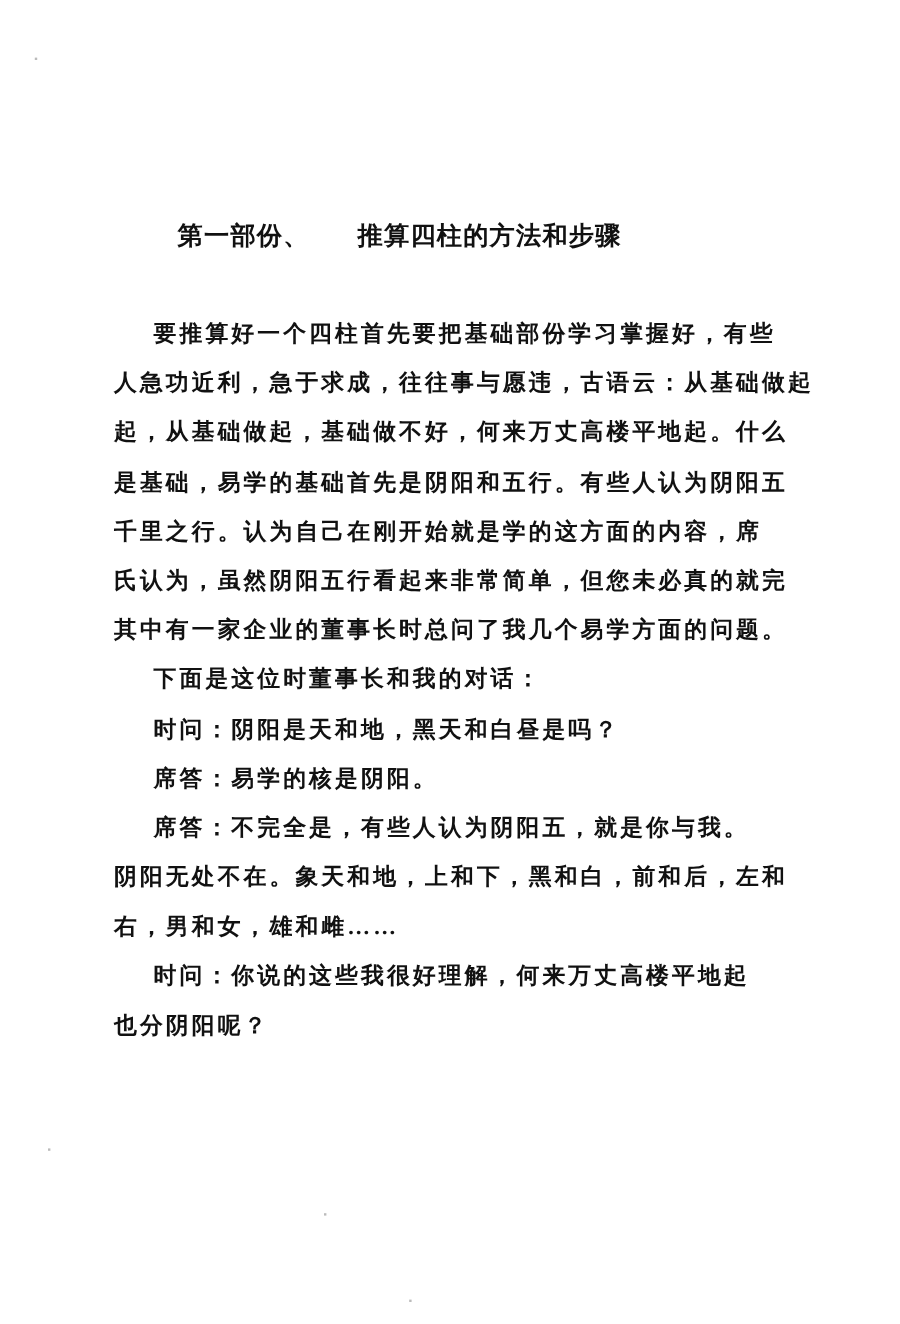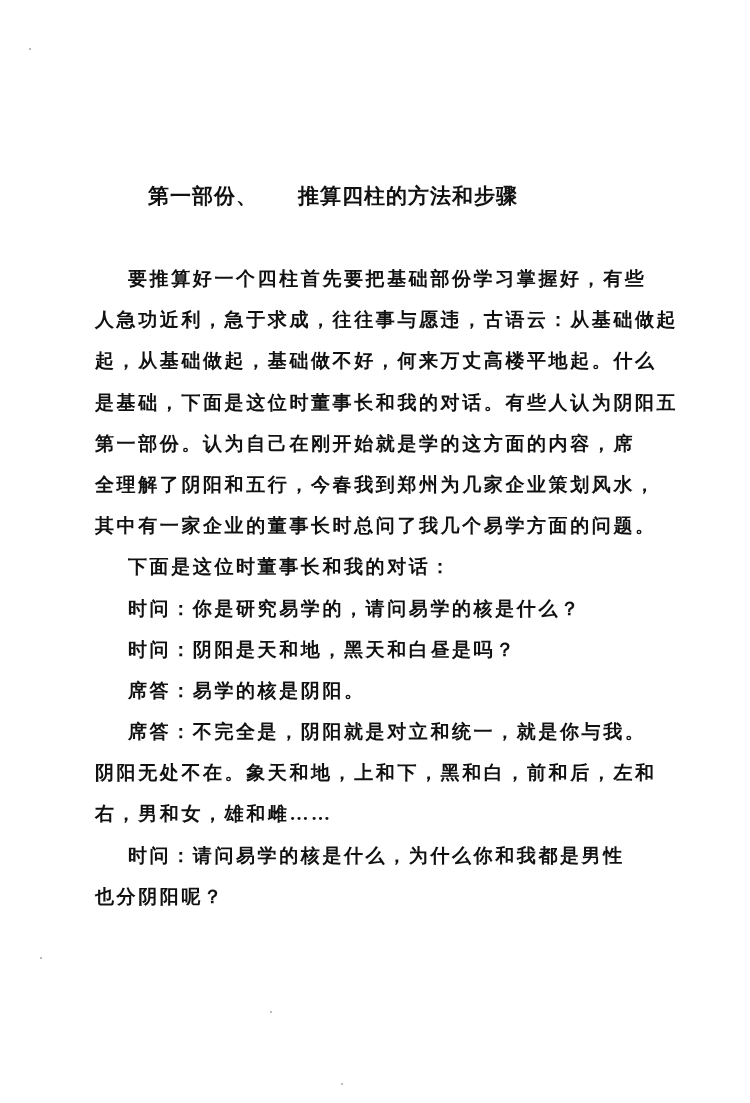--- a/index.html
+++ b/index.html
@@ -56,32 +56,31 @@
 <body>
 
 <div class="page">
 
   <div class="title"><span>第一部份、</span><span class="gap"></span><span>推算四柱的方法和步骤</span></div>
 
   <div class="body-text">
     <div class="line indent">要推算好一个四柱首先要把基础部份学习掌握好，有些</div>
     <div class="line">人急功近利，急于求成，往往事与愿违，古语云：从基础做起</div>
     <div class="line">起，从基础做起，基础做不好，何来万丈高楼平地起。什么</div>
-    <div class="line">是基础，下面是这位时董事长和我的对话。有些人认为阴阳五</div>
-    <div class="line">第一部份。认为自己在刚开始就是学的这方面的内容，席</div>
-    <div class="line">全理解了阴阳和五行，今春我到郑州为几家企业策划风水，</div>
+    <div class="line">是基础，易学的基础首先是阴阳和五行。有些人认为阴阳五</div>
+    <div class="line">千里之行。认为自己在刚开始就是学的这方面的内容，席</div>
+    <div class="line">氏认为，虽然阴阳五行看起来非常简单，但您未必真的就完</div>
     <div class="line">其中有一家企业的董事长时总问了我几个易学方面的问题。</div>
     <div class="line indent">下面是这位时董事长和我的对话：</div>
-    <div class="line indent">时问：你是研究易学的，请问易学的核是什么？</div>
     <div class="line indent">时问：阴阳是天和地，黑天和白昼是吗？</div>
     <div class="line indent">席答：易学的核是阴阳。</div>
-    <div class="line indent">席答：不完全是，阴阳就是对立和统一，就是你与我。</div>
+    <div class="line indent">席答：不完全是，有些人认为阴阳五，就是你与我。</div>
     <div class="line">阴阳无处不在。象天和地，上和下，黑和白，前和后，左和</div>
     <div class="line">右，男和女，雄和雌……</div>
-    <div class="line indent">时问：请问易学的核是什么，为什么你和我都是男性</div>
+    <div class="line indent">时问：你说的这些我很好理解，何来万丈高楼平地起</div>
     <div class="line">也分阴阳呢？</div>
   </div>
 
   <div class="speck" style="left:29px; top:48px;"></div>
   <div class="speck" style="left:40px; top:957px;"></div>
   <div class="speck" style="left:270px; top:1011px;"></div>
   <div class="speck" style="left:341px; top:1083px;"></div>
 </div>
 
 </body></html>

